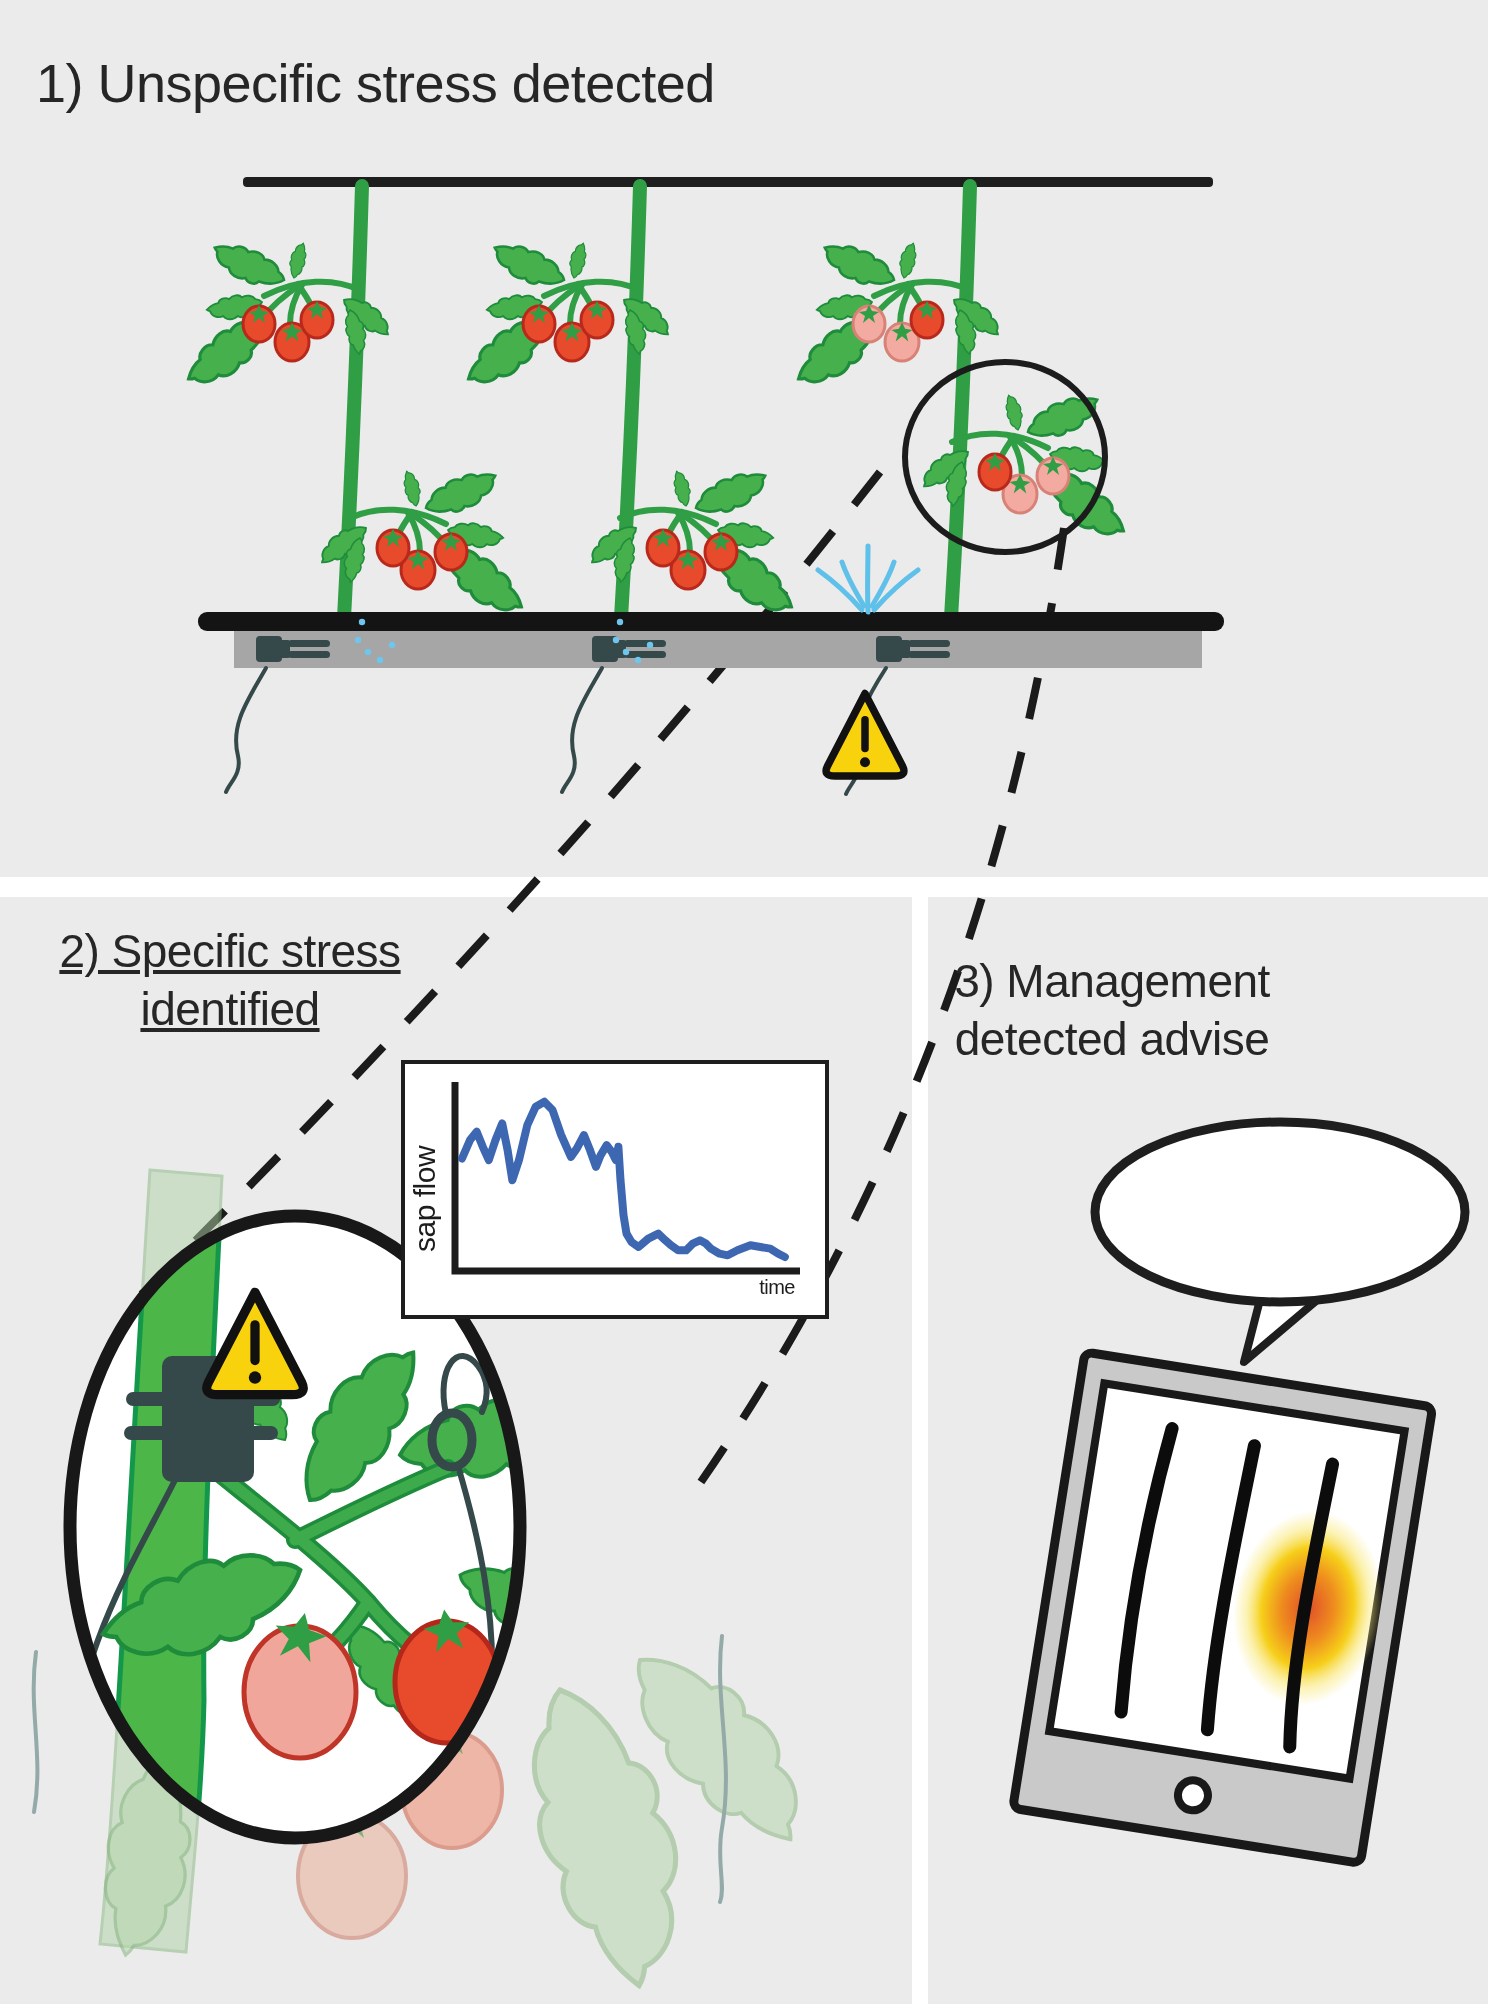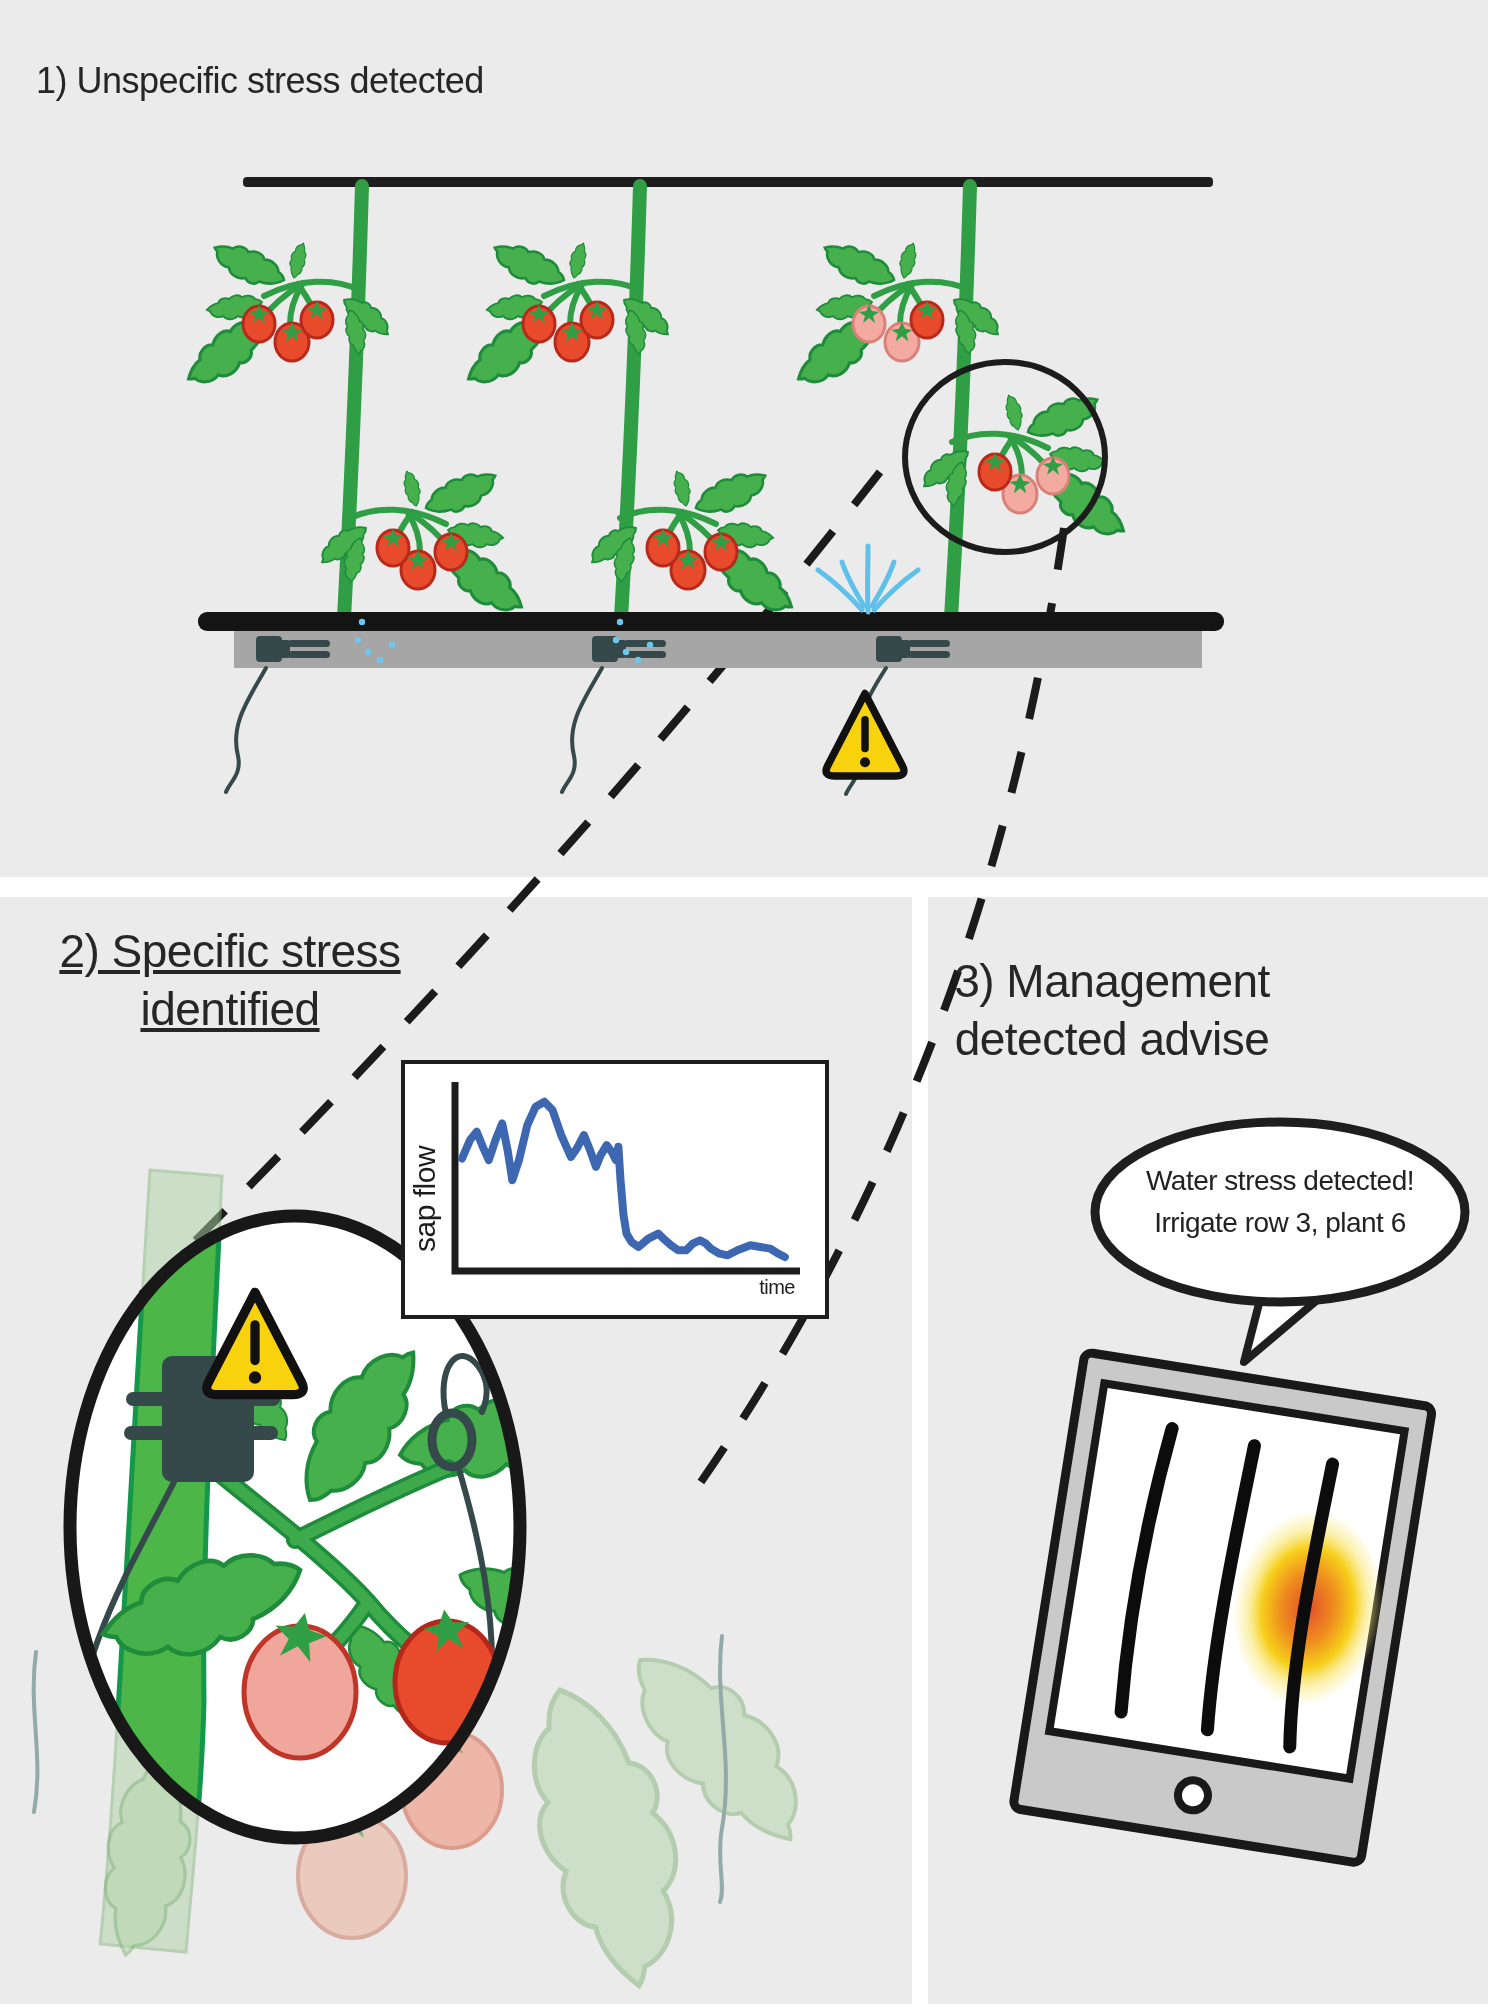--- a/index.html
+++ b/index.html
@@ -1,20 +1,20 @@
 <!DOCTYPE html>
 <html><head>
 <meta charset="utf-8">
 <style>
   html,body{margin:0;padding:0;background:#ffffff;}
   .stage{position:relative;width:1488px;height:2011px;overflow:hidden;background:#ffffff;
          font-family:"Liberation Sans", sans-serif;}
   .stage svg{position:absolute;left:0;top:0;}
   .t{position:absolute;color:#262626;letter-spacing:-0.5px;}
-  #t1{left:36px;top:52px;font-size:36px;margin-top:8px;}
+  #t1{left:36px;top:52px;font-size:54px;}
   #t2{left:28px;top:922px;width:404px;text-align:center;font-size:46px;line-height:58px;text-decoration:underline;}
   #t3{left:942px;top:944px;width:340px;text-align:center;font-size:46px;line-height:58px;margin-top:8px;}
   #bubble-text{left:1098px;top:1160px;width:364px;text-align:center;font-size:28px;line-height:42px;color:#222;}
   #ylab{left:408px;top:1252px;font-size:30px;transform:rotate(-90deg);transform-origin:0 0;color:#1d1d1d;}
   #xlab{left:655px;top:1276px;width:140px;text-align:right;font-size:20px;color:#1d1d1d;}
   .leaf{fill:#45b04c;stroke:#1f8c3c;stroke-width:3;}
   .leafBig{fill:#45b04c;stroke:#1f8c3c;stroke-width:2;}
   .paleleaf{fill:#b7d7ae;stroke:#86b57e;stroke-width:1.5;opacity:0.55;}
   .branch{fill:none;stroke:#2f9e45;stroke-width:6;stroke-linecap:round;}
   .truss{--t1:#e84b2c;--t2:#e84b2c;--t3:#e84b2c;--ts1:#b8291b;--ts2:#b8291b;--ts3:#b8291b;}
@@ -215,20 +215,16 @@
 
 <div id="t1" class="t">1) Unspecific stress detected</div>
 <div id="t2" class="t">
   <div>2) Specific stress</div>
   <div>identified</div>
 </div>
 <div id="t3" class="t">
   <div>3) Management</div>
   <div>detected advise</div>
 </div>
-<div id="bubble-text" class="t">
-  <div>Water stress detected!</div>
-  <div>Irrigate row 3, plant 6</div>
-</div>
 <div id="ylab" class="t">sap flow</div>
 <div id="xlab" class="t">time</div>
 
 </div>
 
 </body></html>

